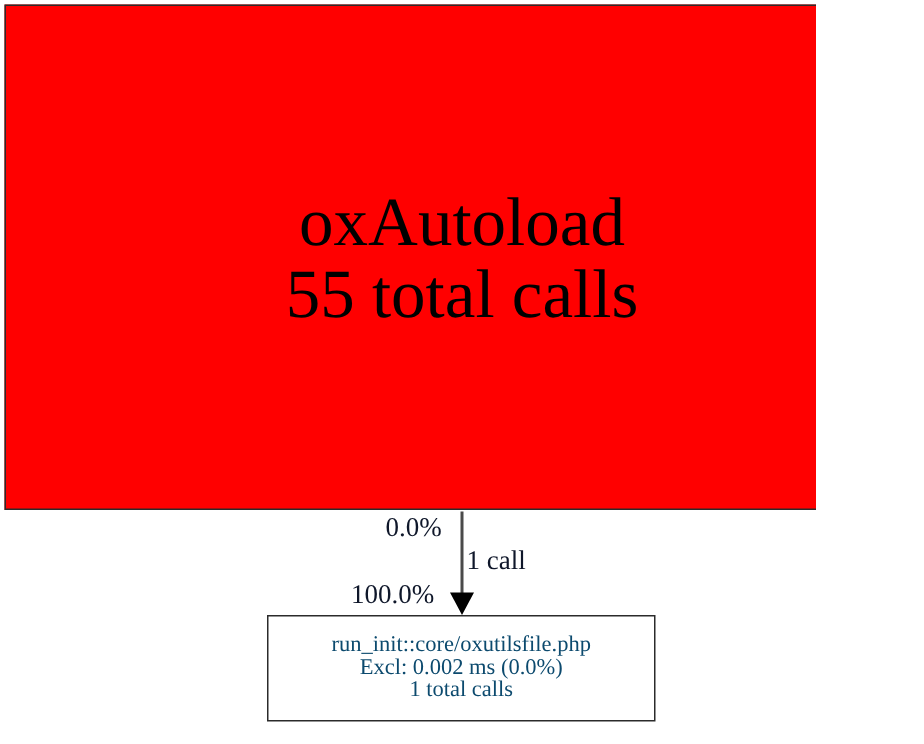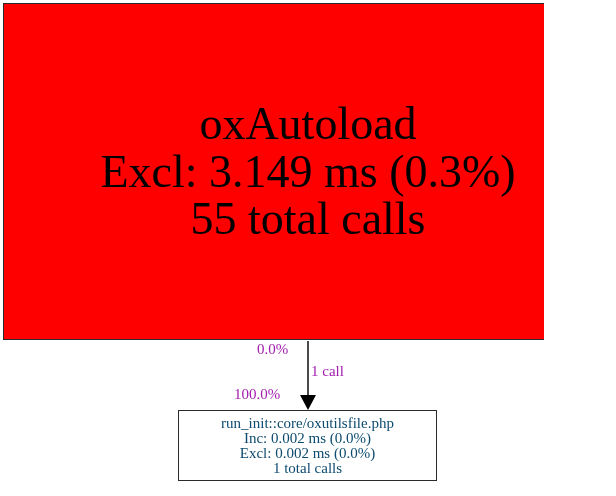--- a/index.html
+++ b/index.html
@@ -55,22 +55,22 @@
     left: 300px;
     top: 395px;
     width: 0;
     height: 0;
     border-left: 8px solid transparent;
     border-right: 8px solid transparent;
     border-top: 15px solid #000000;
   }
   .edge-label {
     position: absolute;
-    color: #a21caf;
-    font-size: 15px;
+    color: #0f172a;
+    font-size: 18px;
     white-space: nowrap;
     line-height: 1;
   }
   .edge-label-tailpct { left: 257px; top: 342px; }
   .edge-label-calls   { left: 311px; top: 364px; }
   .edge-label-headpct { left: 234px; top: 387px; }
 
   
   .node-child {
     position: absolute;
@@ -95,31 +95,29 @@
   }
   .node-child .line-title { font-size: 15px; }
 </style>
 </head>
 <body>
 
 <div id="canvas">
 
   <div class="node-root">
     <div class="line line-title">oxAutoload</div>
-    <div class="line">Excl: 3.149 ms (0.3%)</div>
     <div class="line">55 total calls</div>
   </div>
 
   <div class="edge-line"></div>
   <div class="edge-arrow"></div>
 
   <div class="edge-label edge-label-tailpct">0.0%</div>
   <div class="edge-label edge-label-calls">1 call</div>
   <div class="edge-label edge-label-headpct">100.0%</div>
 
   <div class="node-child">
     <div class="line line-title">run_init::core/oxutilsfile.php</div>
-    <div class="line">Inc: 0.002 ms (0.0%)</div>
     <div class="line">Excl: 0.002 ms (0.0%)</div>
     <div class="line">1 total calls</div>
   </div>
 
 </div>
 
 </body></html>

